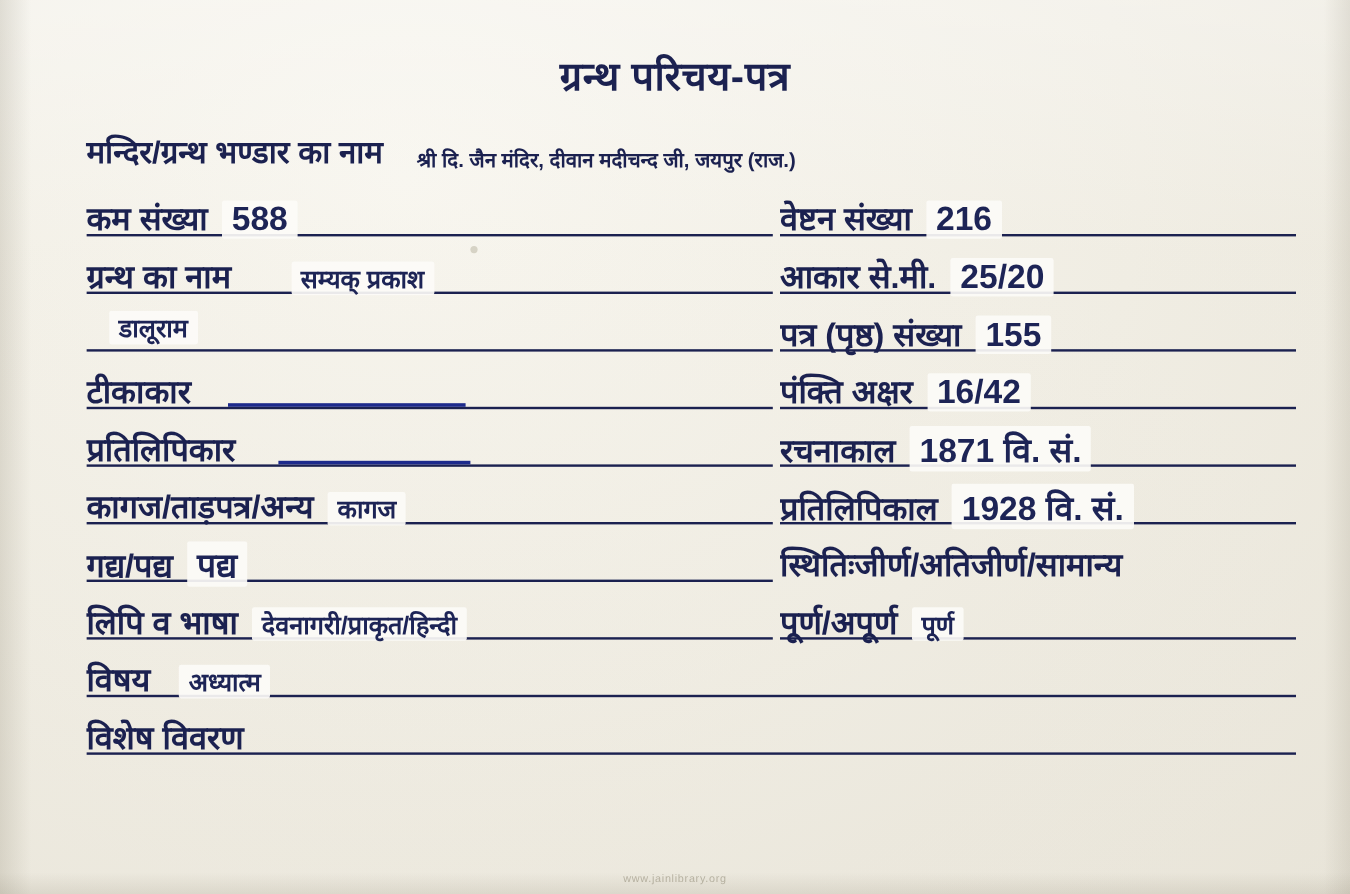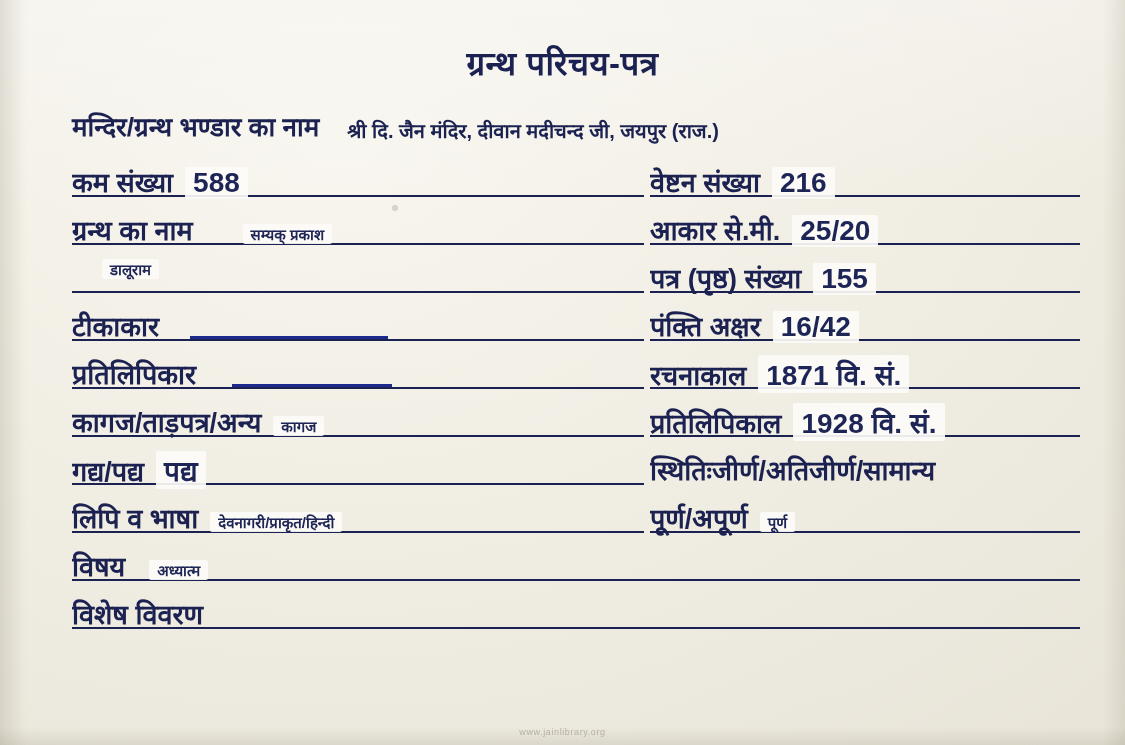--- a/index.html
+++ b/index.html
@@ -52,21 +52,21 @@
     align-items: flex-end;
     gap: 16px;
   }
   .headerline .lbl {
     font-size: 26px;
     font-weight: 700;
     color: #1b2150;
     white-space: nowrap;
   }
   .headerline .val {
-    font-size: 20px;
+    font-size: 17px;
     font-weight: 700;
     color: #1b2150;
     white-space: nowrap;
   }
 
   .rows {
     position: absolute;
     top: 163px;
     left: 72px;
     width: 1008px;
@@ -108,21 +108,21 @@
     z-index: 3;
     margin-left: 10px;
     padding: 0 8px;
     background: rgba(252,251,247,0.92);
     border-radius: 2px;
   }
   .val.plain {
     background: transparent;
     padding: 0;
   }
-  .val.big { font-size: 15px; }
+  .val.big { font-size: 21px; }
   
   .rule {
     position: absolute;
     left: 0;
     right: 0;
     bottom: 10px;
     border-bottom: 2px solid #1b2150;
     z-index: 1;
   }
   .rule.short { right: 6px; }
@@ -192,21 +192,21 @@
       <div class="cell right">
         <div class="rule"></div>
         <span class="lbl">आकार से.मी.</span>
         <span class="val">25/20</span>
       </div>
     </div>
 
     <div class="row">
       <div class="cell left">
         <div class="rule short"></div>
-        <span class="val big" style="margin-left:30px;">डालूराम</span>
+        <span class="val big" style="margin-left:19px;">डालूराम</span>
       </div>
       <div class="cell right">
         <div class="rule"></div>
         <span class="lbl">पत्र (पृष्ठ) संख्या</span>
         <span class="val">155</span>
       </div>
     </div>
 
     <div class="row">
       <div class="cell left">

